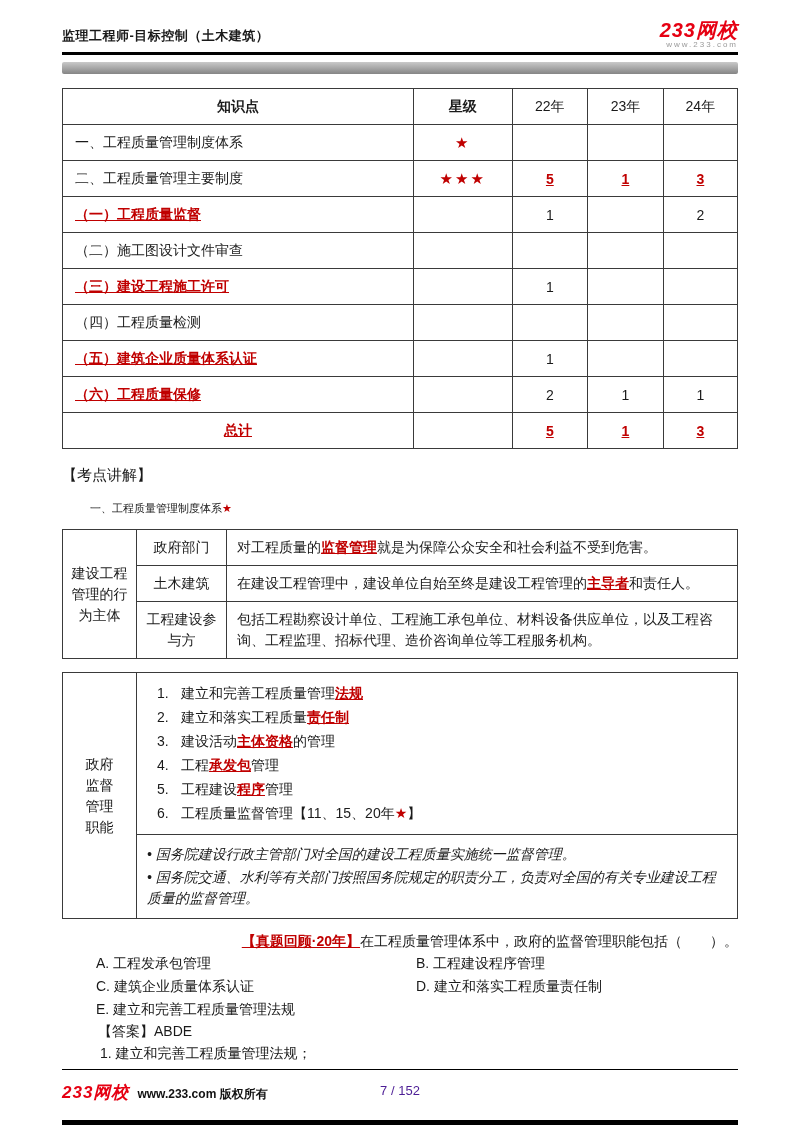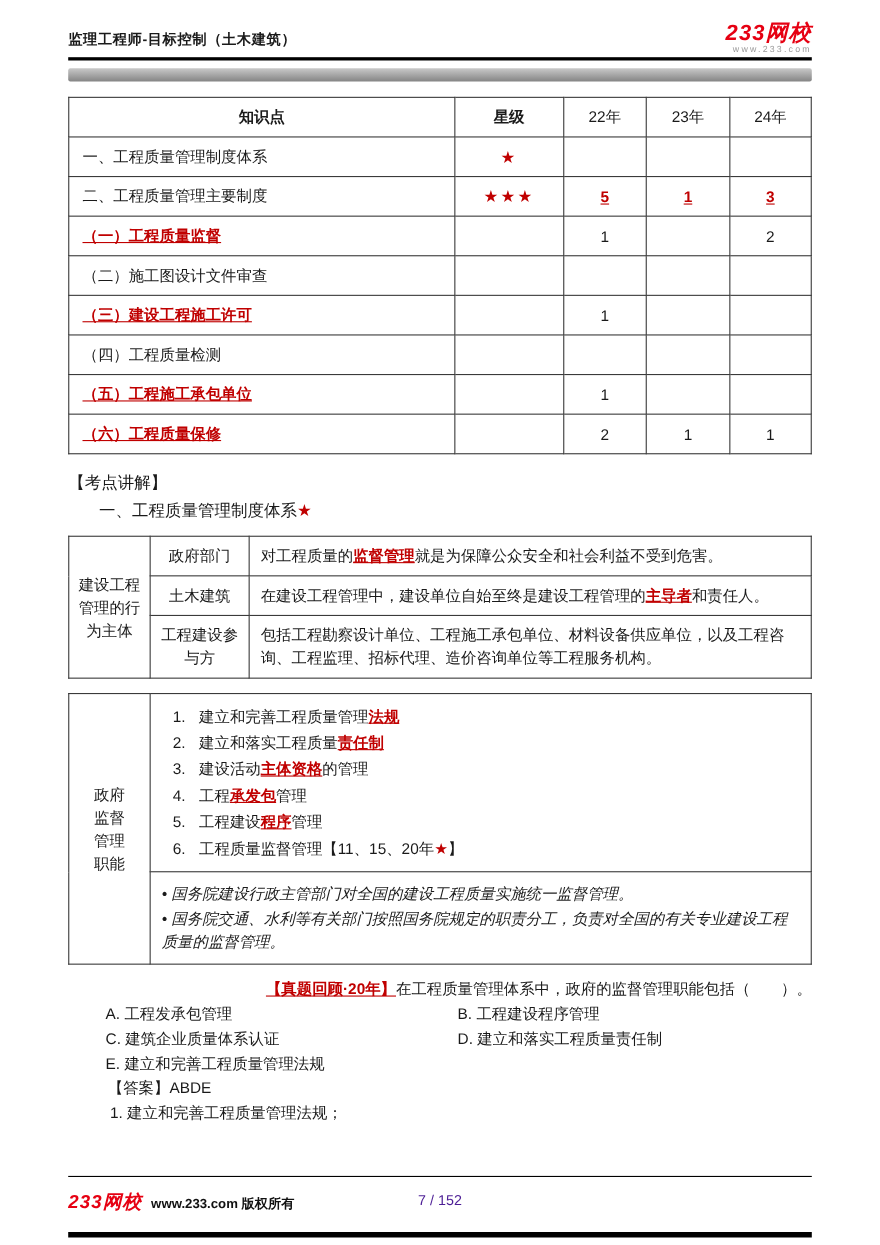--- a/index.html
+++ b/index.html
@@ -30,21 +30,21 @@
   .summary th, .summary td { border:1px solid #3a3a3a; height:36px; padding:0 6px; vertical-align:middle; }
   .summary th { text-align:center; font-weight:bold; }
   .summary th.yr { font-weight:normal;margin-left:48px; }
   .summary td.topic { text-align:left; padding-left:12px; }
   .summary td.center { text-align:center; }
   .starcell { color:#c00000; font-size:15px; letter-spacing:2px; font-weight:bold; }
   .rednum { color:#c00000; font-weight:bold; text-decoration:underline; }
 
   
   .kaodian { margin-top:17px; font-size:15px; }
-  .kaodian-sub { margin-top:6px; margin-left:28px; font-size:15px; }
+  .kaodian-sub { margin-top:16px; margin-left:28px; font-size:11px; }
 
   
   table.boxtable { width:100%; border-collapse:collapse; margin-top:13px; font-size:14px; }
   .boxtable td { border:1px solid #3a3a3a; padding:7px 10px; vertical-align:middle; line-height:21px; }
   .boxtable td.side { text-align:center; padding:6px 4px; }
   .boxtable td.rlabel { text-align:center; padding:6px 6px; }
   .boxtable td.rtext { text-align:left; }
   .gov-item { display:flex; margin:3px 0; padding-left:10px; }
   .gov-num { width:24px; flex:0 0 24px; }
   .gov-bullet { margin:2px 0;font-style:italic; }
@@ -137,32 +137,39 @@
         <td class="center"></td>
       </tr>
       <tr>
         <td class="topic">（四）工程质量检测</td>
         <td class="center"></td>
         <td class="center"></td>
         <td class="center"></td>
         <td class="center"></td>
       </tr>
       <tr>
-        <td class="topic link">（五）工程施工承包单位</td>
+        <td class="topic link">（五）建筑企业质量体系认证</td>
         <td class="center"></td>
         <td class="center">1</td>
         <td class="center"></td>
         <td class="center"></td>
       </tr>
       <tr>
         <td class="topic link">（六）工程质量保修</td>
         <td class="center"></td>
         <td class="center">2</td>
         <td class="center">1</td>
         <td class="center">1</td>
+      </tr>
+      <tr>
+        <td class="center link">总计</td>
+        <td class="center"></td>
+        <td class="center rednum">5</td>
+        <td class="center rednum">1</td>
+        <td class="center rednum">3</td>
       </tr>
     </tbody>
   </table>
 
   <div class="kaodian">【考点讲解】</div>
   <div class="kaodian-sub">
     <span>一、工程质量管理制度体系</span><span class="red">★</span>
   </div>
 
   <table class="boxtable">

